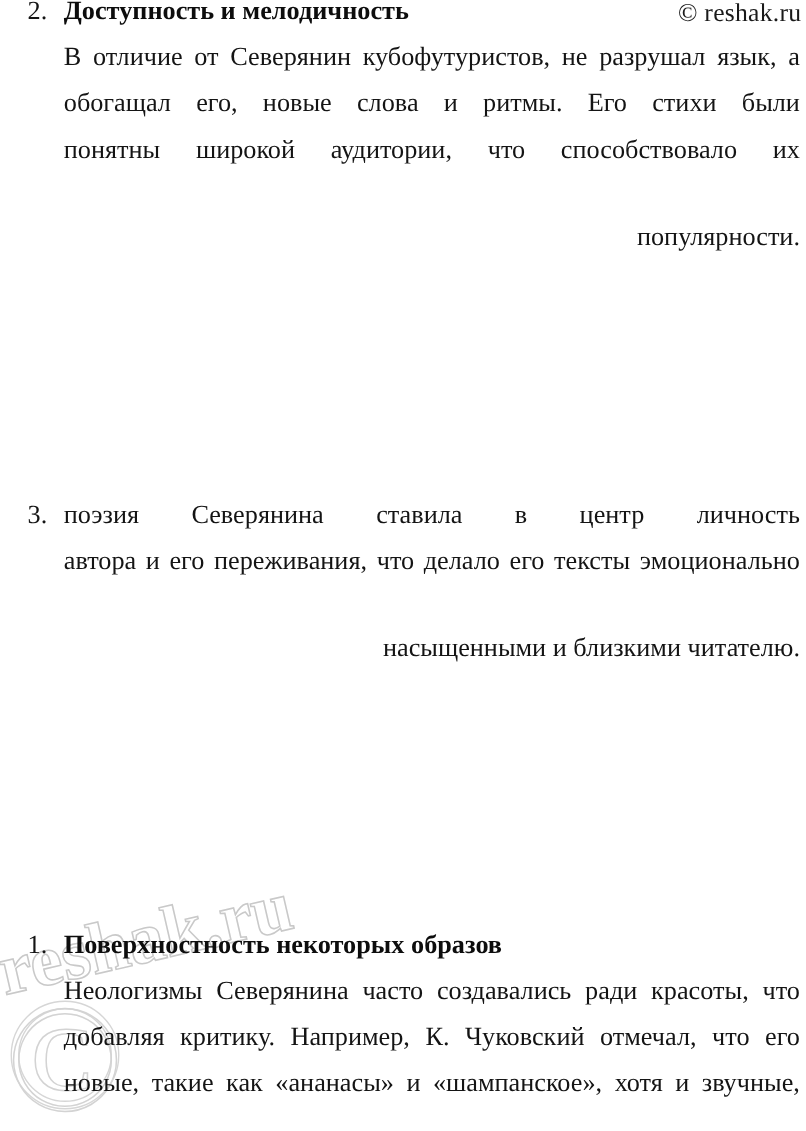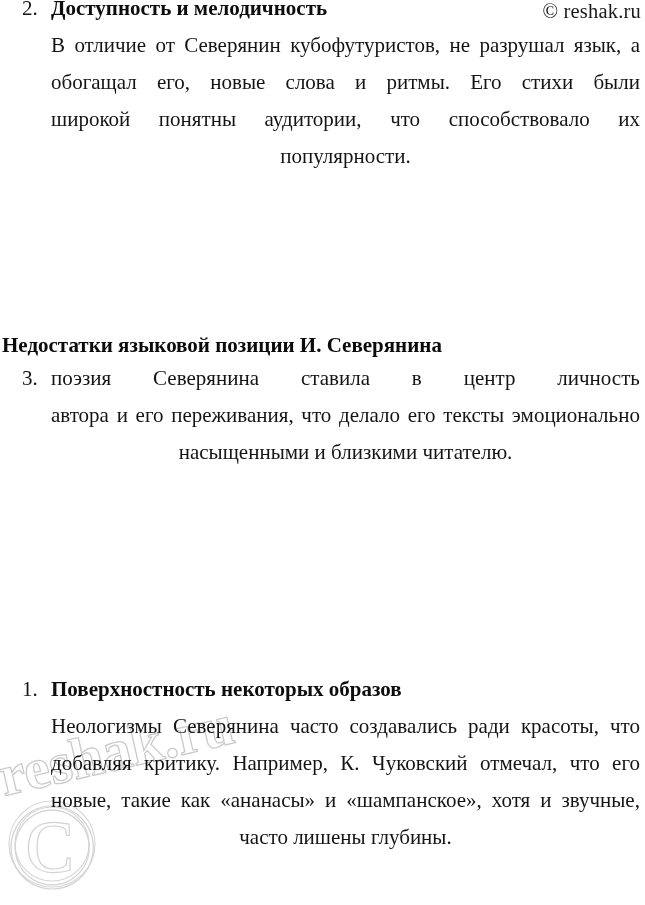--- a/index.html
+++ b/index.html
@@ -117,21 +117,22 @@
 
   
   .line {
     display: flex;
     justify-content: space-between;
     width: 589px;
     white-space: nowrap;
   }
   .line.flush {
     display: block;
-    text-align: center;
+    text-align: right;
+    margin-top: 33px;
   }
   .line > span {
     display: inline-block;
   }
 
   .section-head {
     position: absolute;
     left: 2px;
     width: 643px;
     font-size: 21px;
@@ -183,22 +184,22 @@
             <span>его,</span>
             <span>новые</span>
             <span>слова</span>
             <span>и</span>
             <span>ритмы.</span>
             <span>Его</span>
             <span>стихи</span>
             <span>были</span>
           </span>
         <span class="line">
+            <span>понятны</span>
             <span>широкой</span>
-            <span>понятны</span>
             <span>аудитории,</span>
             <span>что</span>
             <span>способствовало</span>
             <span>их</span>
           </span>
         <span class="line flush">популярности.</span>
       </div>
     </div>
 
     <div class="block list-item" style="top:175px;">
@@ -220,21 +221,20 @@
             <span>что</span>
             <span>делало</span>
             <span>его</span>
             <span>тексты</span>
             <span>эмоционально</span>
           </span>
         <span class="line flush">насыщенными и близкими читателю.</span>
       </div>
     </div>
 
-    <div class="section-head" style="top:327px;">Недостатки языковой позиции И. Северянина</div>
 
     <div class="block list-item" style="top:375px;">
       <div class="marker">1.</div>
       <div class="item-head">Поверхностность некоторых образов</div>
       <div class="para">
         <span class="line">
             <span>Неологизмы</span>
             <span>Северянина</span>
             <span>часто</span>
             <span>создавались</span>

